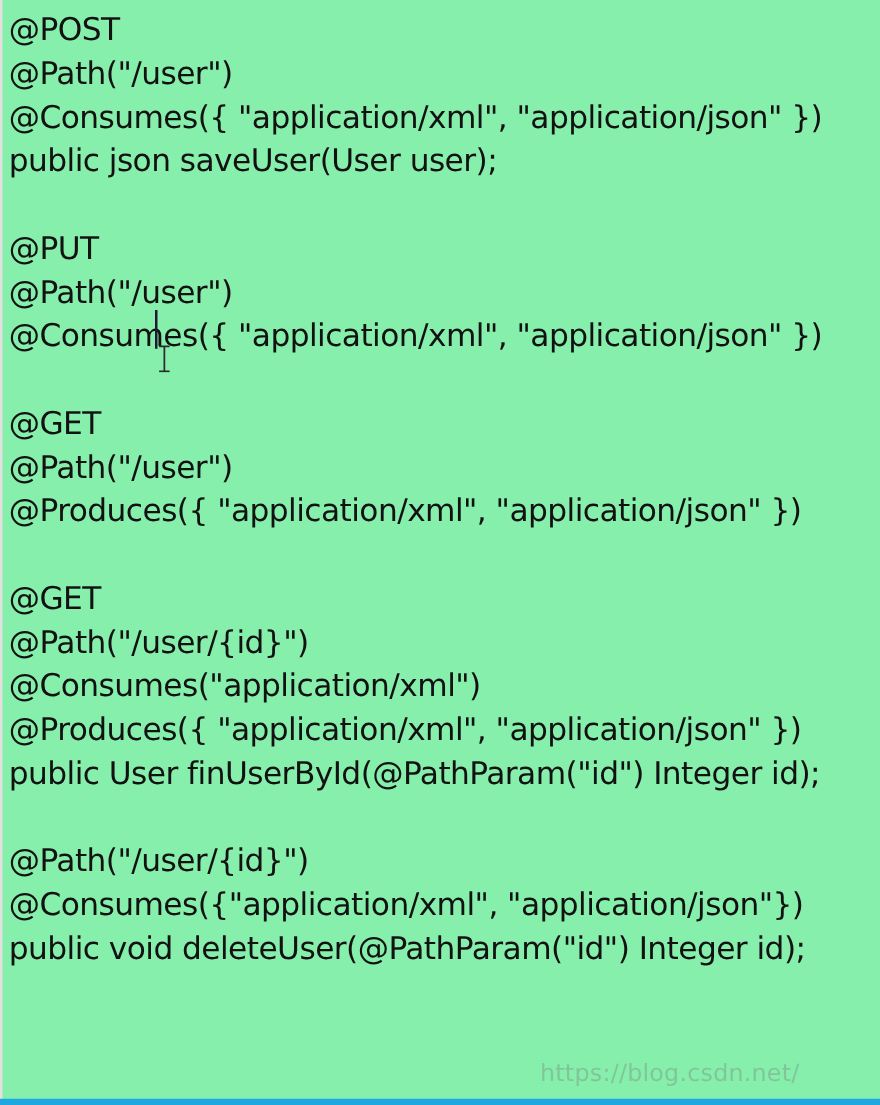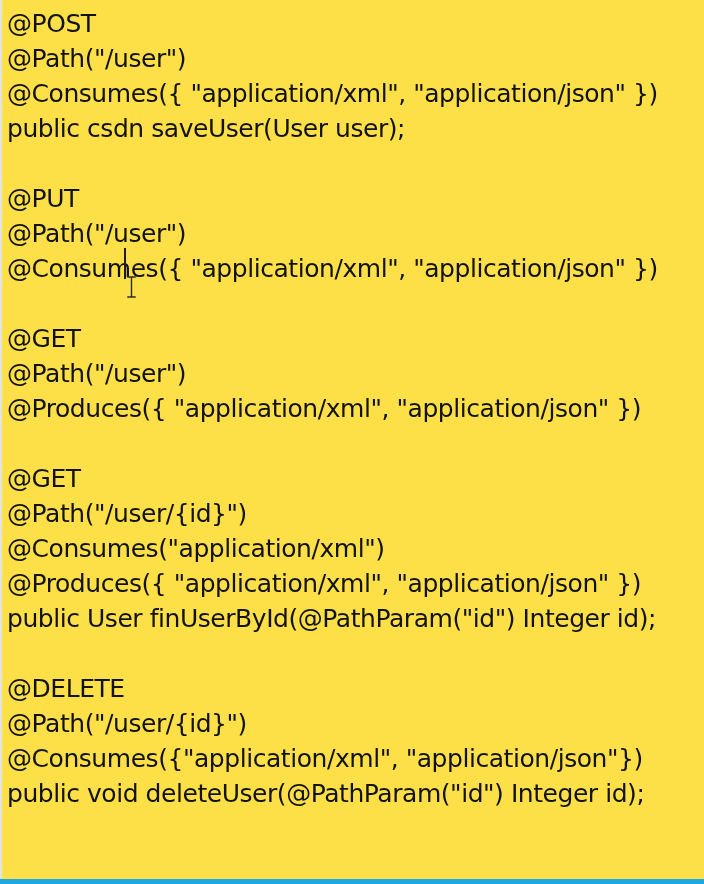--- a/index.html
+++ b/index.html
@@ -7,21 +7,21 @@
     padding: 0;
     background: #ffffff;
   }
   body {
     font-family: "DejaVu Sans", sans-serif;
   }
   .screenshot {
     position: relative;
     width: 704px;
     height: 884px;
-    background: #fde047;
+    background: #86efac;
     overflow: hidden;
     box-sizing: border-box;
   }
   
   .left-rule {
     position: absolute;
     left: 0;
     top: 0;
     width: 2px;
     height: 884px;
@@ -94,46 +94,46 @@
 <body>
 
 <div class="screenshot">
 
   <div class="left-rule"></div>
 
   <div class="code-pane">
     <span class="code-line">@POST</span>
     <span class="code-line">@Path("/user")</span>
     <span class="code-line">@Consumes({ "application/xml", "application/json" })</span>
-    <span class="code-line">public csdn saveUser(User user);</span>
+    <span class="code-line">public json saveUser(User user);</span>
     <span class="code-line blank"></span>
     <span class="code-line">@PUT</span>
     <span class="code-line">@Path("/user")</span>
     <span class="code-line">@Consumes({ "application/xml", "application/json" })</span>
     <span class="code-line blank"></span>
     <span class="code-line">@GET</span>
     <span class="code-line">@Path("/user")</span>
     <span class="code-line">@Produces({ "application/xml", "application/json" })</span>
     <span class="code-line blank"></span>
     <span class="code-line">@GET</span>
     <span class="code-line">@Path("/user/{id}")</span>
     <span class="code-line">@Consumes("application/xml")</span>
     <span class="code-line">@Produces({ "application/xml", "application/json" })</span>
     <span class="code-line">public User finUserById(@PathParam("id") Integer id);</span>
     <span class="code-line blank"></span>
-    <span class="code-line">@DELETE</span>
     <span class="code-line">@Path("/user/{id}")</span>
     <span class="code-line">@Consumes({"application/xml", "application/json"})</span>
     <span class="code-line">public void deleteUser(@PathParam("id") Integer id);</span>
   </div>
 
   <div class="text-caret"></div>
 
   <div class="mouse-ibeam">
     <svg width="11" height="22" viewBox="0 0 11 22" xmlns="http://www.w3.org/2000/svg">
       <path d="M2 1 H9 M5.5 1 V21 M2 21 H9" stroke="#2b2b2b" stroke-width="1.4" fill="none" stroke-linecap="square"></path>
     </svg>
   </div>
 
+  <div class="watermark">https://blog.csdn.net/</div>
 
   <div class="bottom-bar"></div>
 
 </div>
 
 </body></html>

